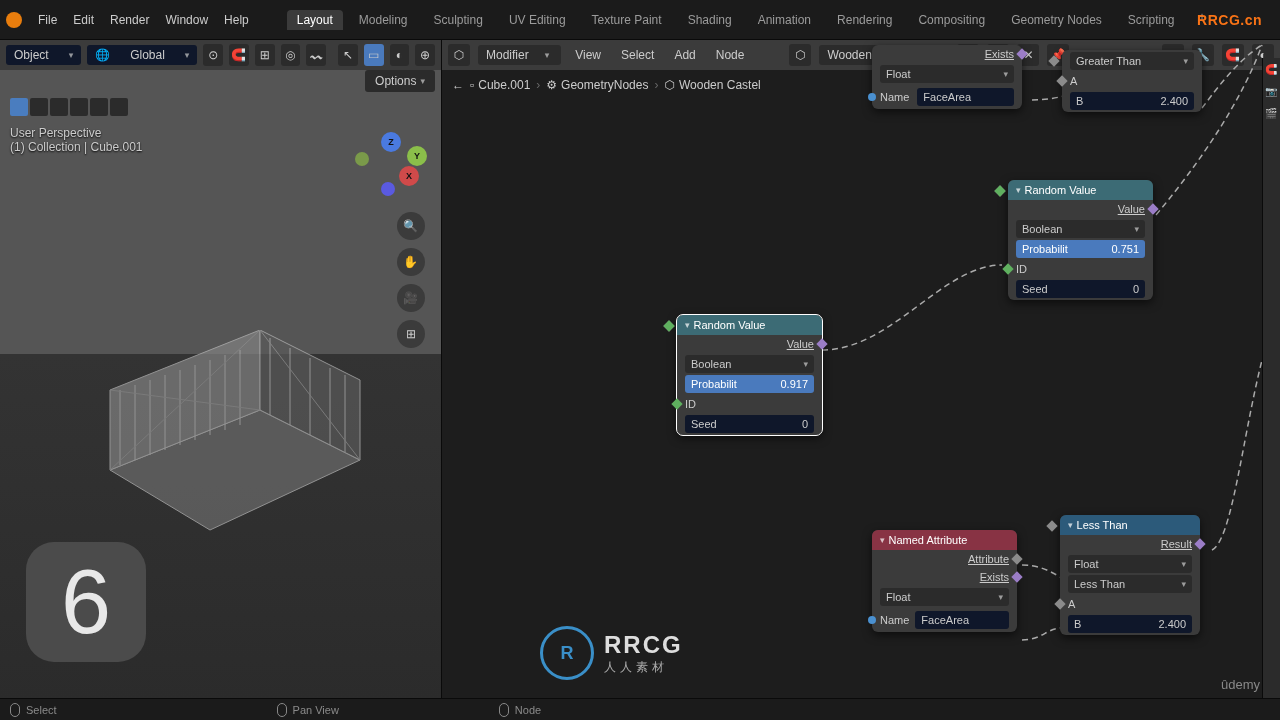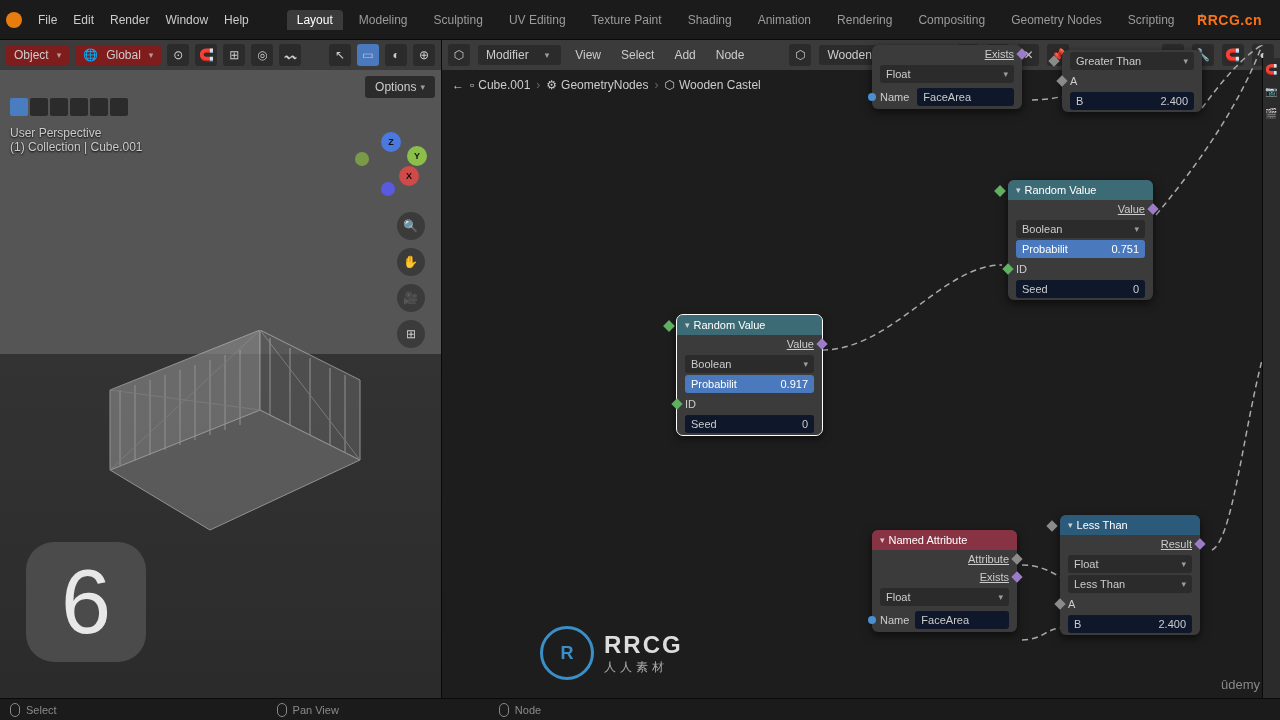--- a/index.html
+++ b/index.html
@@ -4,38 +4,38 @@
 <style>
 * { margin:0; padding:0; box-sizing:border-box; font-family:-apple-system,BlinkMacSystemFont,"Segoe UI",sans-serif; }
 body { width:1280px; height:720px; background:#1b1b1b; color:#ccc; overflow:hidden; position:relative; font-size:12px; }
 .top-menu { height:40px; background:#1b1b1b; display:flex; align-items:center; padding:0 6px; border-bottom:1px solid #0a0a0a; }
 .blender-logo { width:16px; height:16px; background:#e87d0d; border-radius:50%; margin-right:8px; }
 .menu-item { padding:0 8px; color:#ccc; cursor:pointer; }
 .tabs-row { display:flex; margin-left:30px; gap:6px; }
 .tab-item { padding:3px 10px; color:#9b9b9b; border-radius:4px 4px 0 0; cursor:pointer; }
 .tab-item.active { background:#3b3b3b; color:#fff; }
 .add-icon { margin-left:8px; color:#999; }
-.tool-dd { background:#7f1d1d; padding:3px 8px; border-radius:3px; display:flex; align-items:center; gap:8px; }
+.tool-dd { background:#0f172a; padding:3px 8px; border-radius:3px; display:flex; align-items:center; gap:20px; }
 .tool-icon { width:22px; height:22px; background:#2b2b2b; border-radius:3px; display:flex; align-items:center; justify-content:center; }
 
 .main-area { display:flex; height:662px; }
 .viewport { width:442px; background:#2f2f2f; position:relative; border-right:1px solid #0a0a0a; }
 .vp-header { height:30px; background:#3b3b3b; display:flex; align-items:center; padding:0 6px; gap:6px; }
 .sel-tools { position:absolute; left:10px; top:58px; display:flex; gap:2px; }
 .sel-tool { width:18px; height:18px; background:#2b2b2b; border-radius:2px; }
 .sel-tool.active { background:#4a7dbf; }
 .vp-label { position:absolute; left:10px; top:86px; color:#ccc; font-size:12px; text-shadow:0 1px 2px #000; }
 .gizmo { position:absolute; right:20px; top:92px; width:60px; height:60px; }
 .gizmo-ball { width:20px; height:20px; border-radius:50%; position:absolute; display:flex; align-items:center; justify-content:center; font-size:9px; font-weight:bold; color:#111; }
 .vp-side-icons { position:absolute; right:16px; top:172px; display:flex; flex-direction:column; gap:8px; }
 .vp-side-icon { width:28px; height:28px; background:#3b3b3b; border-radius:50%; display:flex; align-items:center; justify-content:center; }
 .vp-canvas { position:absolute; left:0; top:30px; right:0; bottom:0; background:linear-gradient(#555 0%,#555 45%,#333 45%,#2b2b2b 100%); overflow:hidden; }
 .crate-placeholder { position:absolute; left:80px; top:260px; width:300px; height:240px; opacity:.7; }
 .big-six { position:absolute; left:26px; bottom:40px; width:120px; height:120px; background:#4b4b4b; border-radius:28px; display:flex; align-items:center; justify-content:center; font-size:90px; font-weight:300; color:#e8e8e8; }
-.options-btn { position:absolute; right:6px; top:36px; background:#2b2b2b; padding:4px 10px; border-radius:3px; display:flex; align-items:center; }
+.options-btn { position:absolute; right:6px; top:30px; background:#2b2b2b; padding:4px 10px; border-radius:3px; display:flex; align-items:center; }
 
 .node-area { flex:1; position:relative; background:#1d1d1d; overflow:hidden; }
 .node-header { height:30px; background:#3b3b3b; display:flex; align-items:center; padding:0 6px; gap:8px; }
 .nh-item { padding:0 6px; cursor:pointer; }
 .mod-dd { background:#2b2b2b; padding:3px 12px 3px 8px; border-radius:3px; display:flex; align-items:center; gap:6px; position:relative; }
 .breadcrumb { height:30px; display:flex; align-items:center; padding:0 10px; gap:6px; color:#ccc; }
 .bc-item { display:flex; align-items:center; gap:4px; }
 .bc-sep { color:#666; }
 
 .node { position:absolute; background:#3b3b3b; border-radius:6px; box-shadow:0 3px 10px rgba(0,0,0,.6); font-size:11px; }

